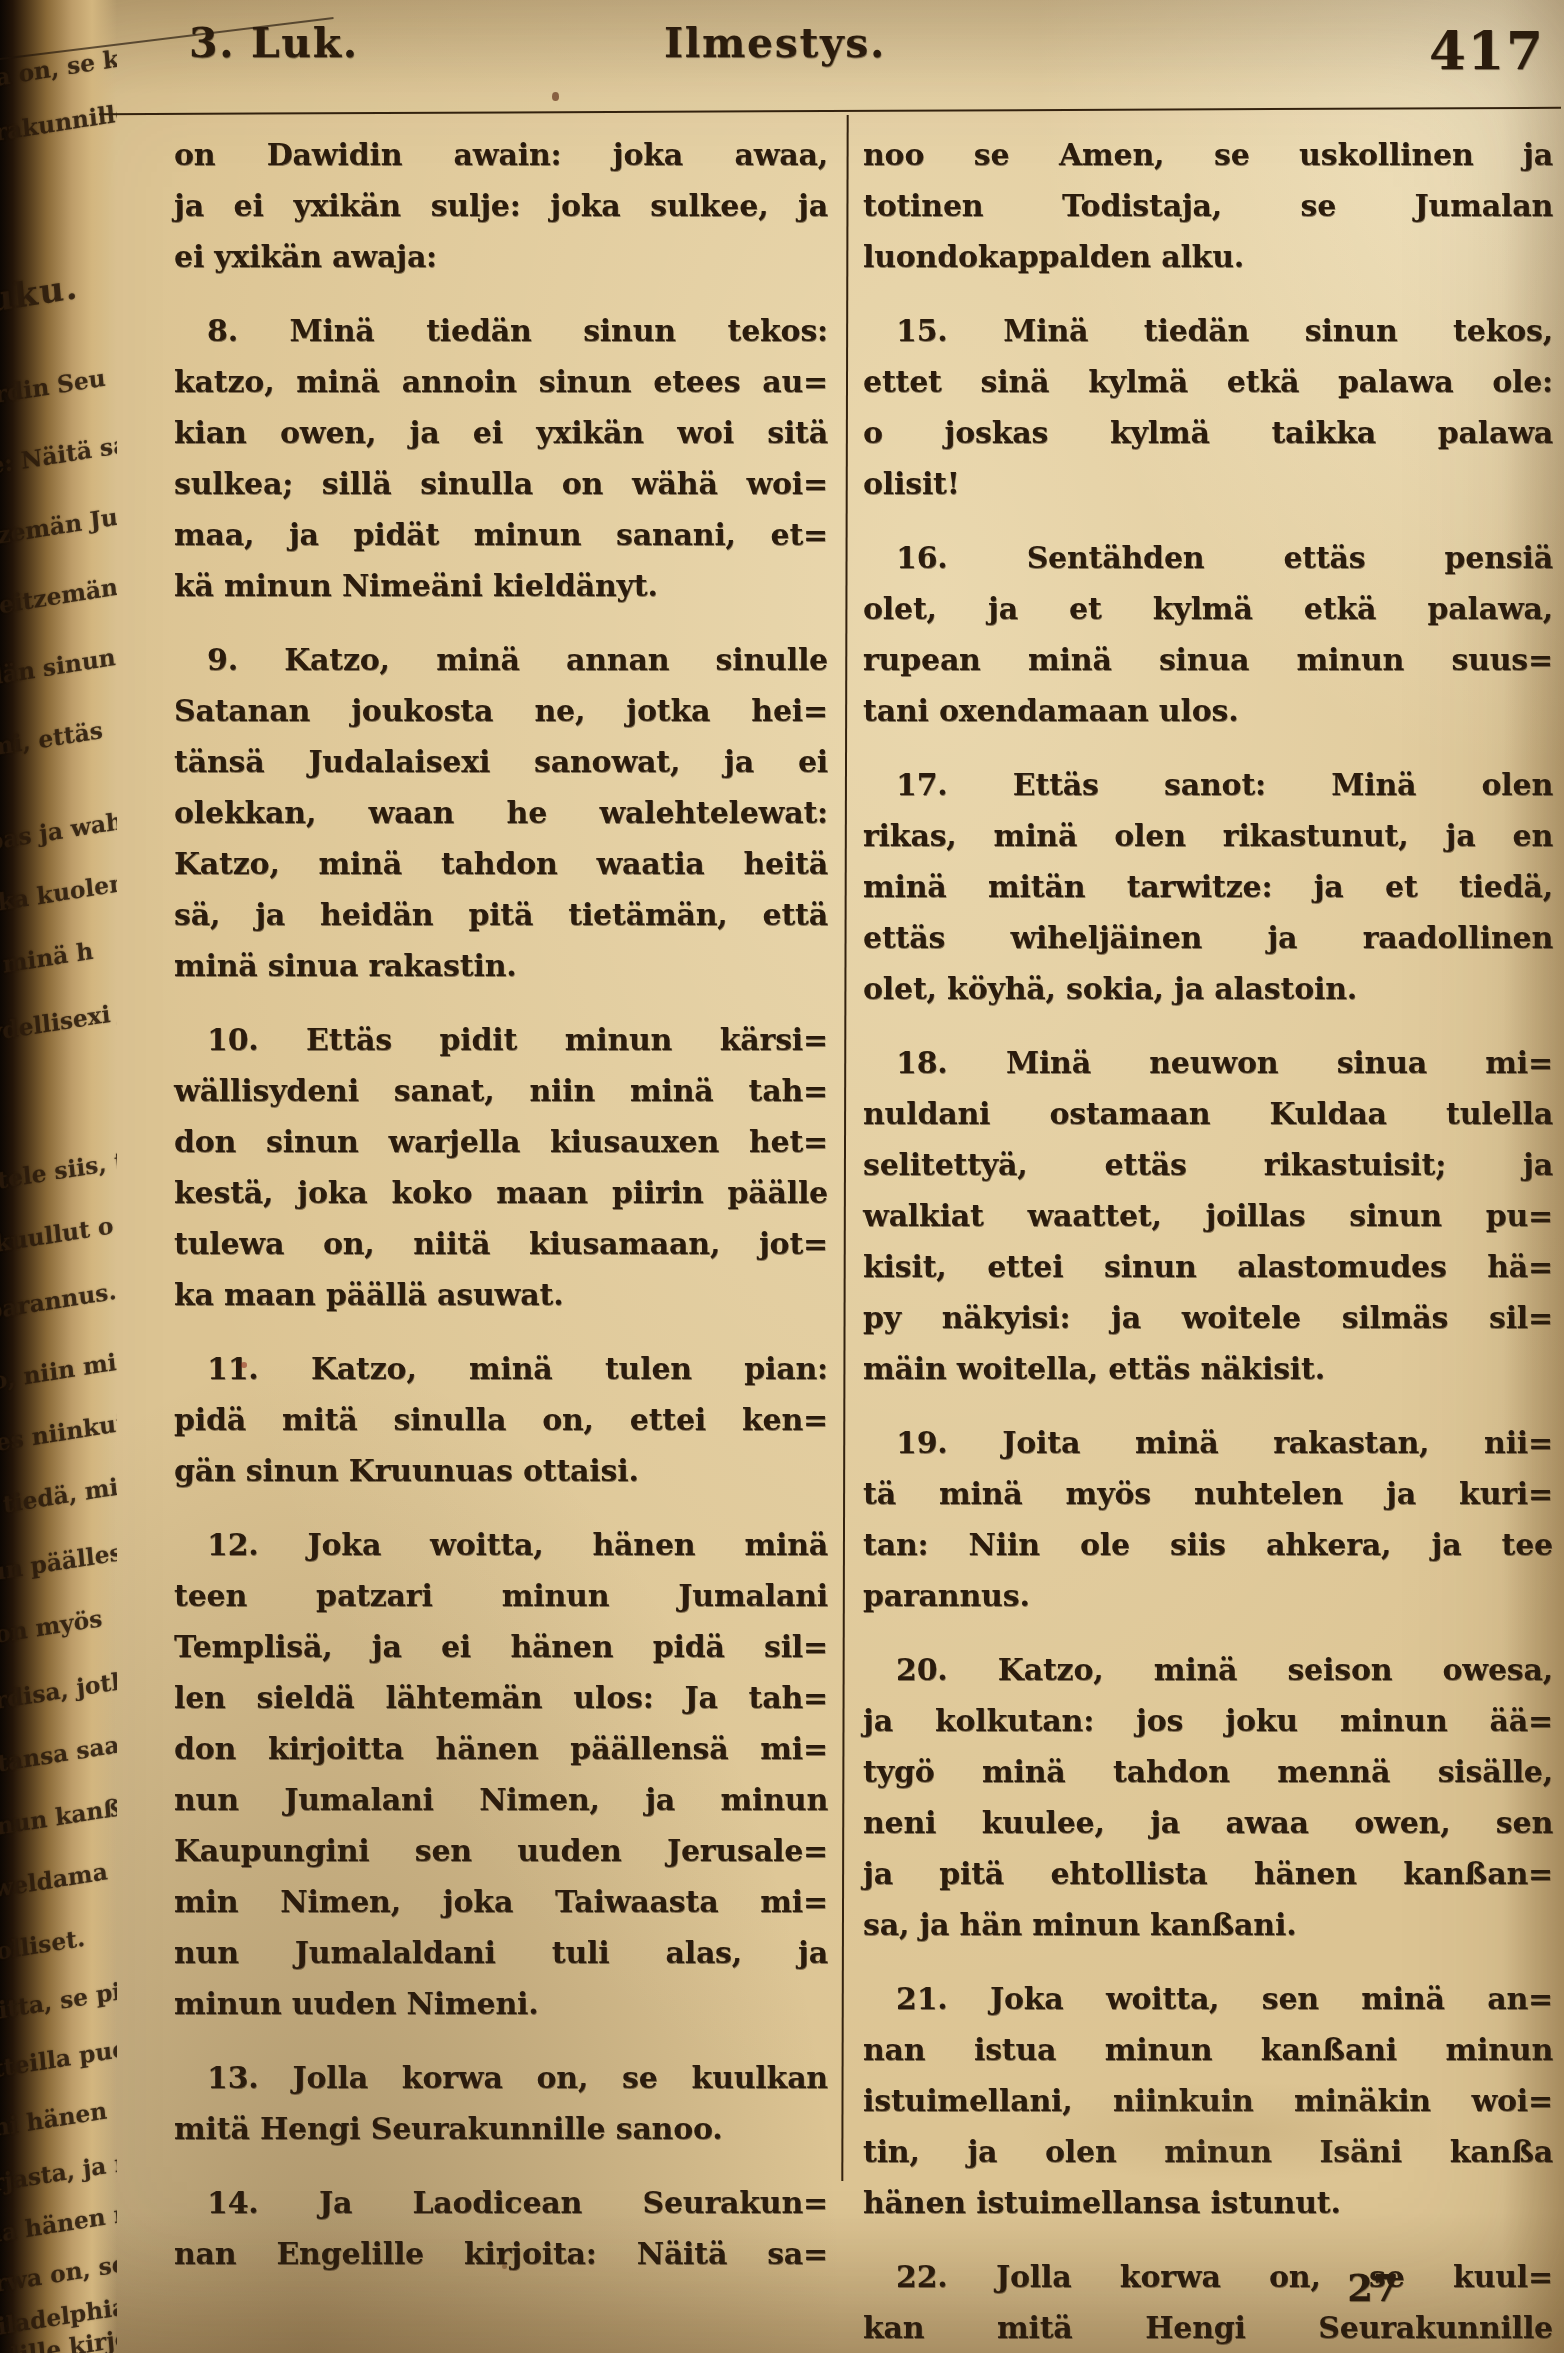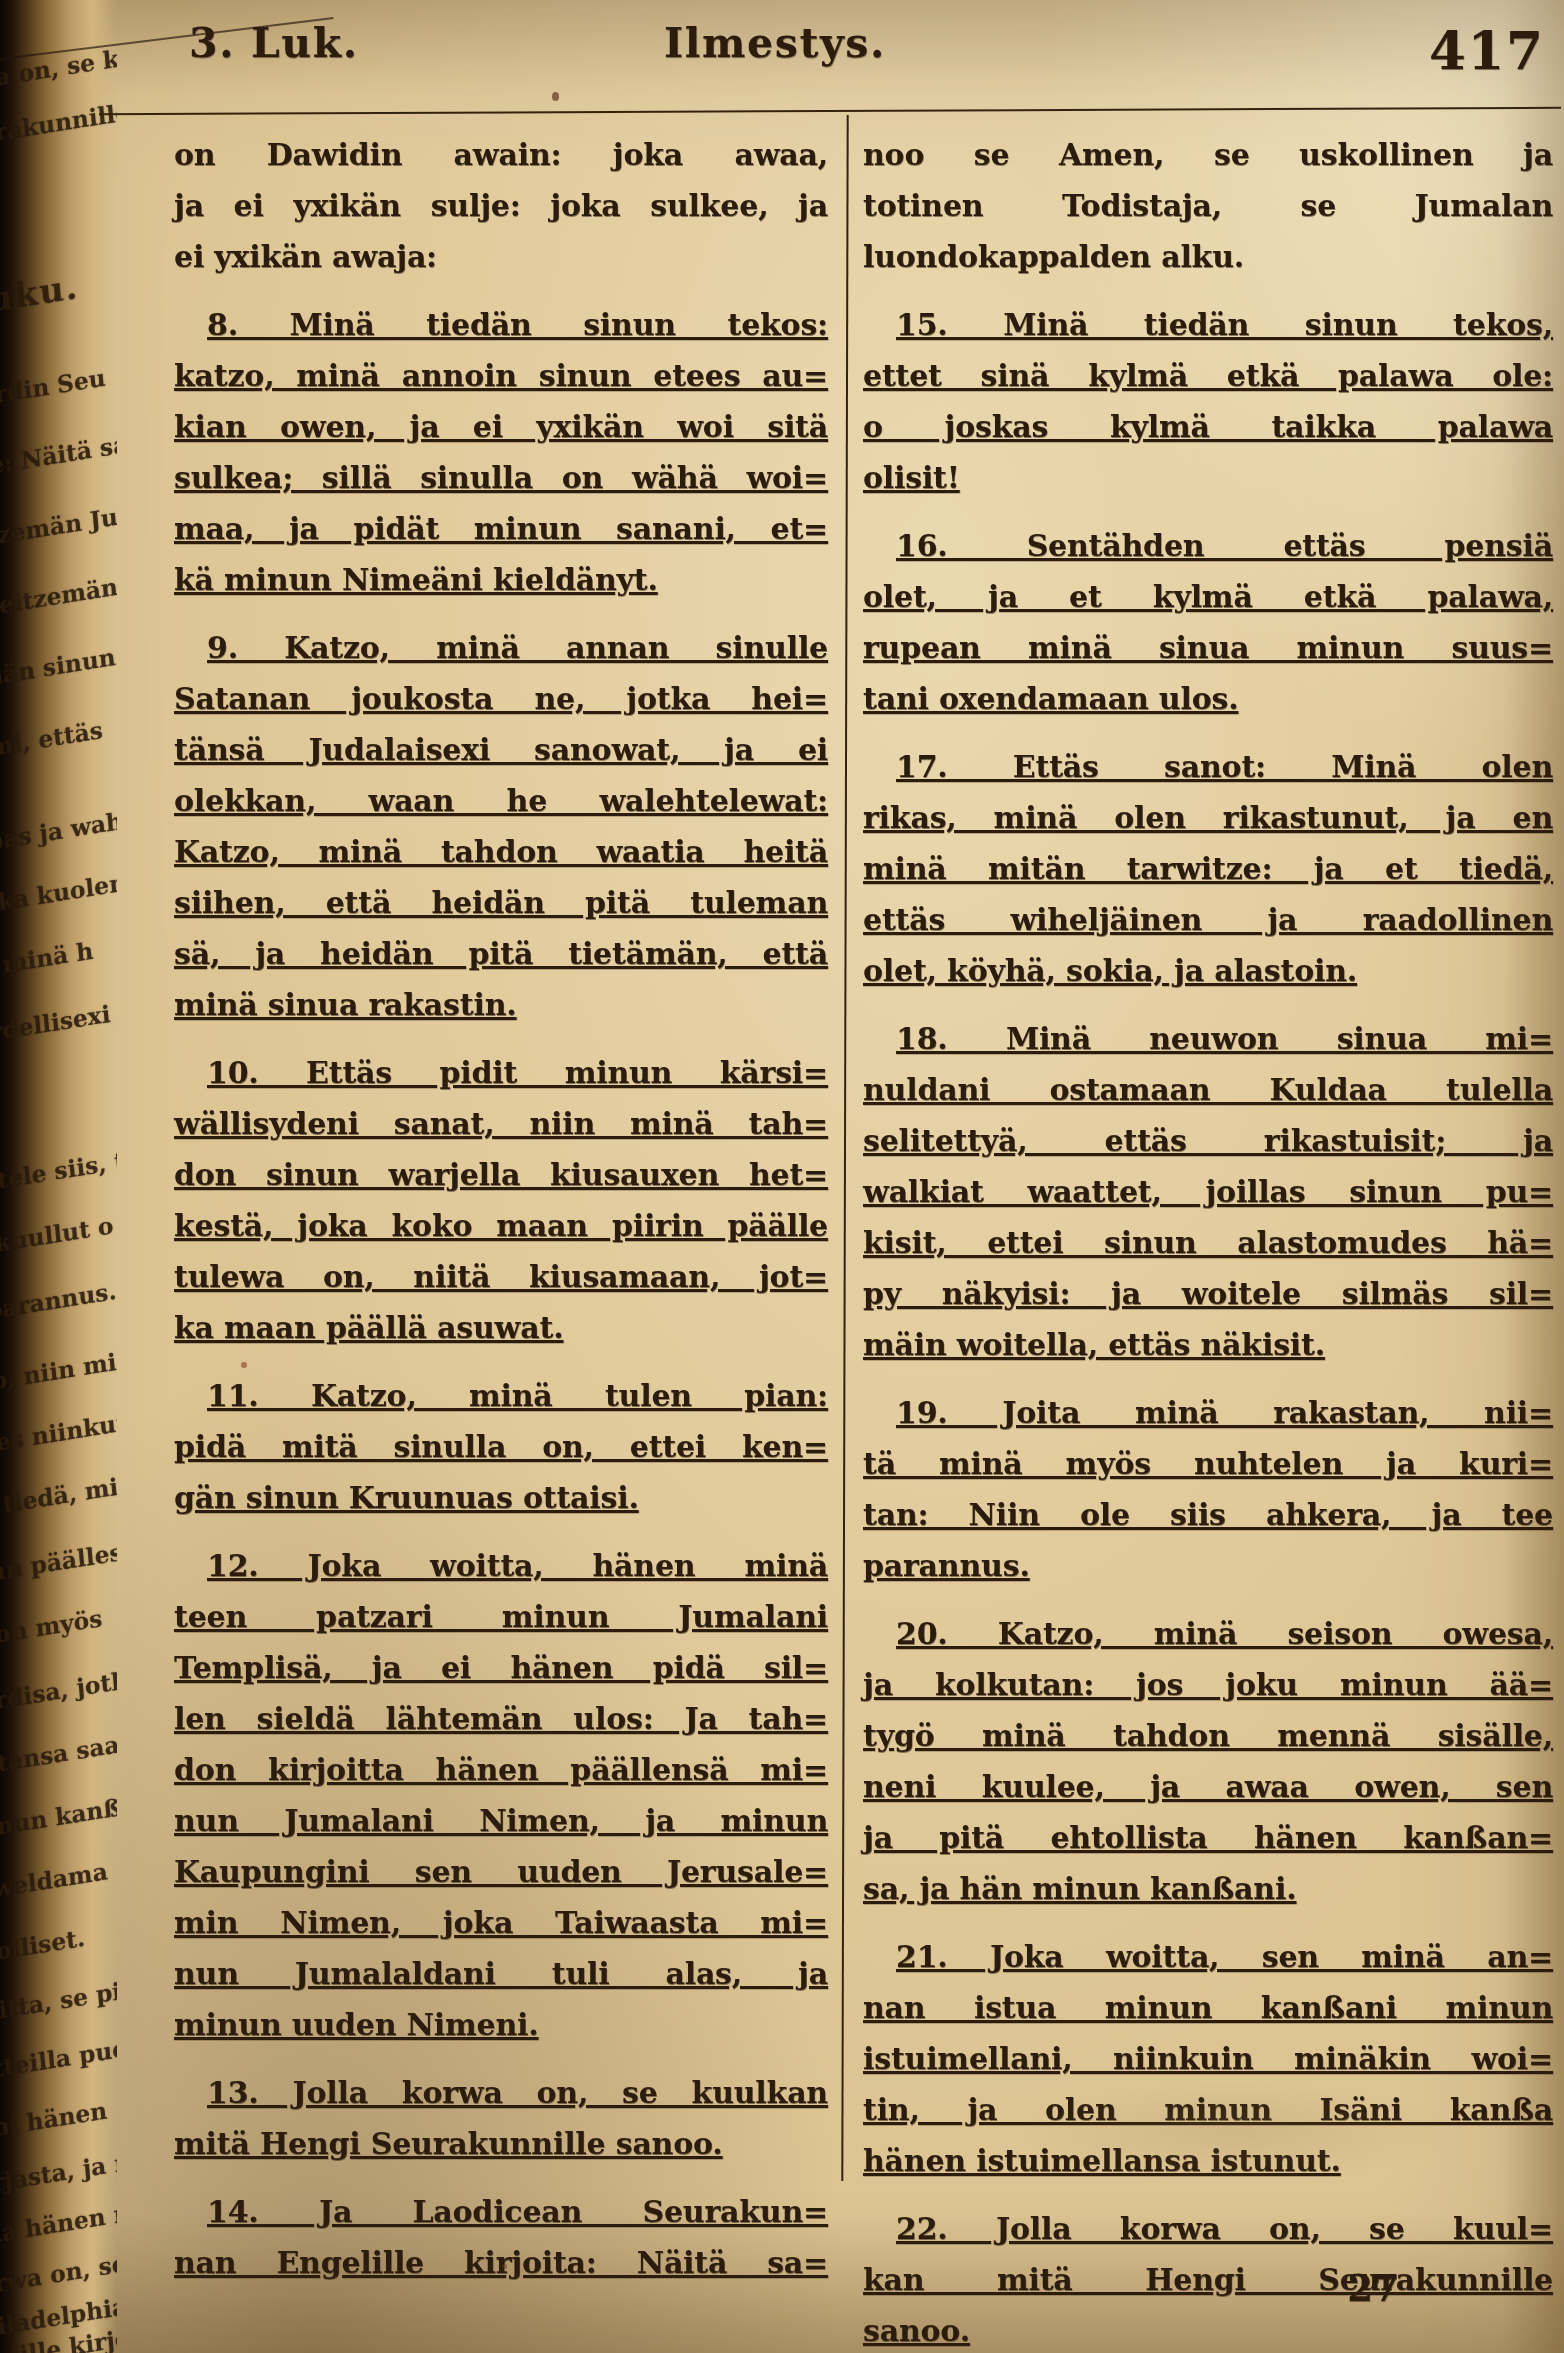--- a/index.html
+++ b/index.html
@@ -53,21 +53,21 @@
   #hdr-right{left:1429px;font-size:53px;}
   
   .divider{
     position:absolute;left:844px;top:115px;width:2.3px;height:2066px;
     background:#33220f;transform:rotate(0.15deg);
   }
   
   .col{position:absolute;top:129px;color:#2b1c0d;}
   #col-left{left:174px;width:654px;}
   #col-right{left:863px;width:690px;}
-  .para + .para{margin-top:17px;text-decoration:underline;}
+  .para + .para{margin-top:23px;}
   .line{
     height:51px;line-height:51px;font-size:30px;font-weight:bold;
     text-align:justify;text-align-last:justify;overflow:visible;
     letter-spacing:-0.2px;
     text-shadow:0.5px 0.5px 0.6px rgba(43,28,13,0.5);
   }
   .line.end{text-align-last:left;}
   .line.vstart{text-indent:33px;}
   
   .sig{
@@ -149,21 +149,20 @@
         <div class="line">sulkea; sillä sinulla on wähä woi=</div>
         <div class="line">maa, ja pidät minun sanani, et=</div>
         <div class="line end">kä minun Nimeäni kieldänyt.</div>
       </div>
       <div class="para">
         <div class="line vstart">9. Katzo, minä annan sinulle</div>
         <div class="line">Satanan joukosta ne, jotka hei=</div>
         <div class="line">tänsä Judalaisexi sanowat, ja ei</div>
         <div class="line">olekkan, waan he walehtelewat:</div>
         <div class="line">Katzo, minä tahdon waatia heitä</div>
-        <div class="line">siihen, että heidän pitä tuleman</div>
         <div class="line">sä, ja heidän pitä tietämän, että</div>
         <div class="line end">minä sinua rakastin.</div>
       </div>
       <div class="para">
         <div class="line vstart">10. Ettäs pidit minun kärsi=</div>
         <div class="line">wällisydeni sanat, niin minä tah=</div>
         <div class="line">don sinun warjella kiusauxen het=</div>
         <div class="line">kestä, joka koko maan piirin päälle</div>
         <div class="line">tulewa on, niitä kiusamaan, jot=</div>
         <div class="line end">ka maan päällä asuwat.</div>

